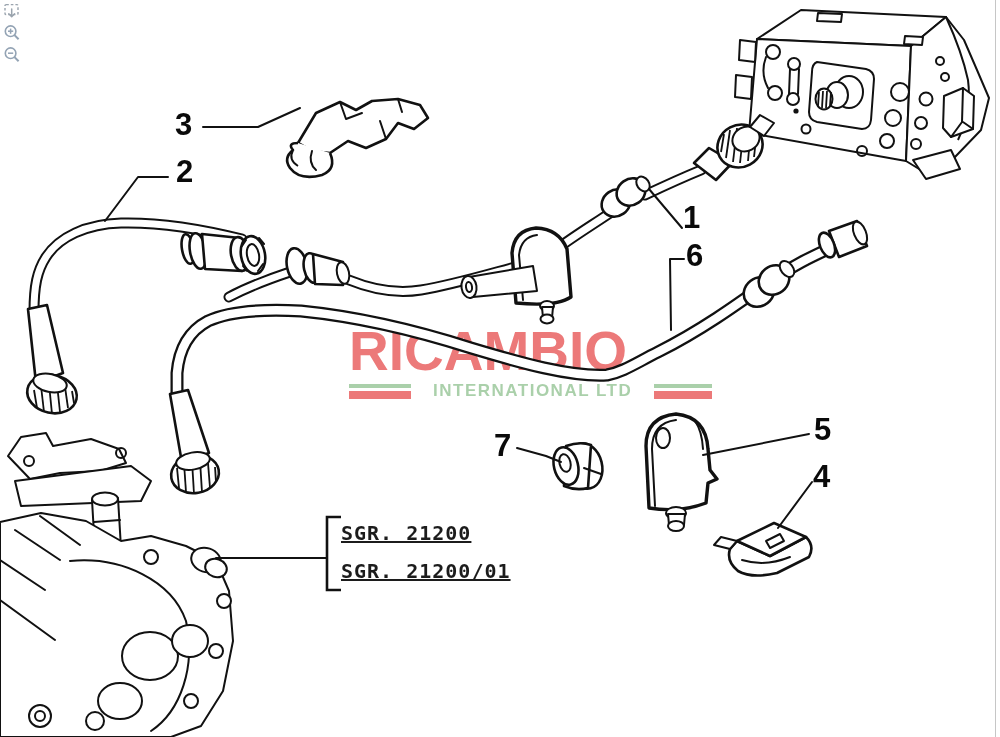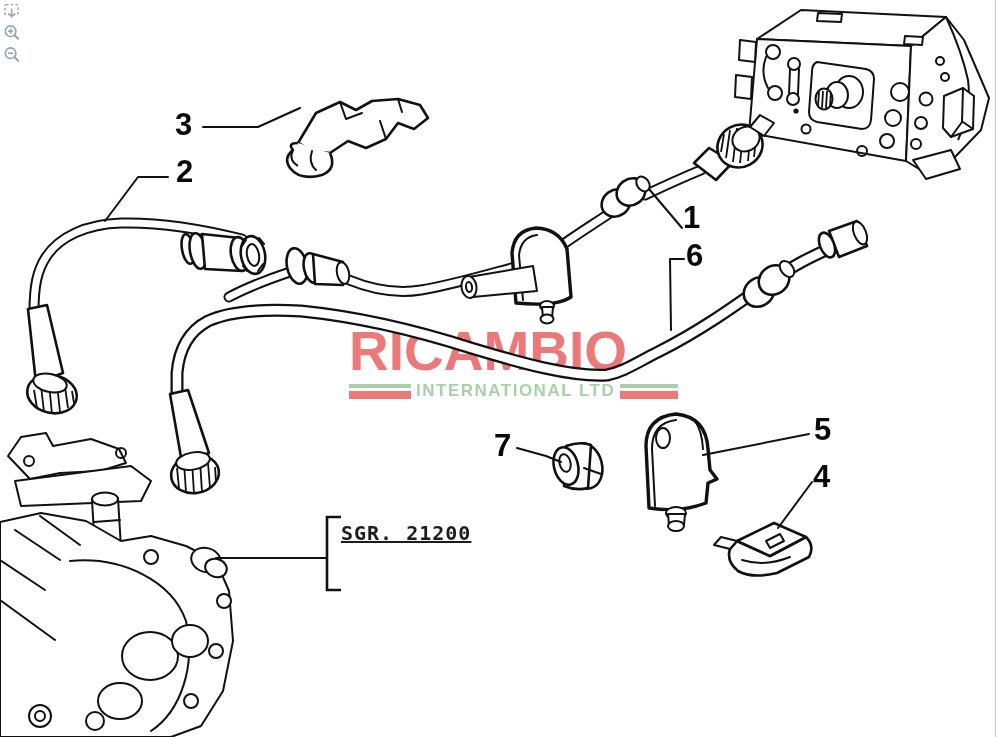--- a/index.html
+++ b/index.html
@@ -12,21 +12,21 @@
   .tool-btn{width:20px;height:19px;background:transparent;border:none;padding:0;cursor:pointer;
             display:flex;align-items:center;justify-content:center;}
   .tool-btn svg{display:block;}
 
   
   :root{--wm-red:#e96262;--wm-green:#9cc89c;}
   .watermark{position:absolute;left:349px;top:324px;width:318px;z-index:5;opacity:.85;
              user-select:none;}
   .wm-title{font-size:55px;font-weight:700;letter-spacing:0px;color:var(--wm-red);
             line-height:1;transform:scaleY(1.02);white-space:nowrap;}
-  .wm-sub-row{display:flex;align-items:center;margin-top:2px;gap:5px;}
+  .wm-sub-row{display:flex;align-items:center;margin-top:2px;gap:22px;}
   .wm-stripes{flex:0 0 auto;display:flex;flex-direction:column;gap:3px;}
   .wm-stripes .g{height:4px;background:var(--wm-green);}
   .wm-stripes .r{height:8px;background:var(--wm-red);}
   .wm-stripes.left{width:62px;}
   .wm-stripes.right{width:58px;}
   .wm-subtitle{font-size:17px;font-weight:700;letter-spacing:1.5px;color:var(--wm-green);
                white-space:nowrap;}
 
   
   svg.art{position:absolute;left:0;top:0;z-index:10;}
@@ -328,15 +328,16 @@
 
   <div class="callout" style="left:683px;top:202px;">1</div>
   <div class="callout" style="left:176px;top:156px;">2</div>
   <div class="callout" style="left:175px;top:109px;">3</div>
   <div class="callout" style="left:813px;top:461px;">4</div>
   <div class="callout" style="left:814px;top:414px;">5</div>
   <div class="callout" style="left:686px;top:240px;">6</div>
   <div class="callout" style="left:494px;top:430px;">7</div>
 
   <div class="sgr" style="left:341px;top:521px;">SGR. 21200</div>
+  <div class="sgr" style="left:341px;top:559px;">SGR. 21200/01</div>
 
   <div class="right-border"></div>
 </div>
 
 </body></html>

